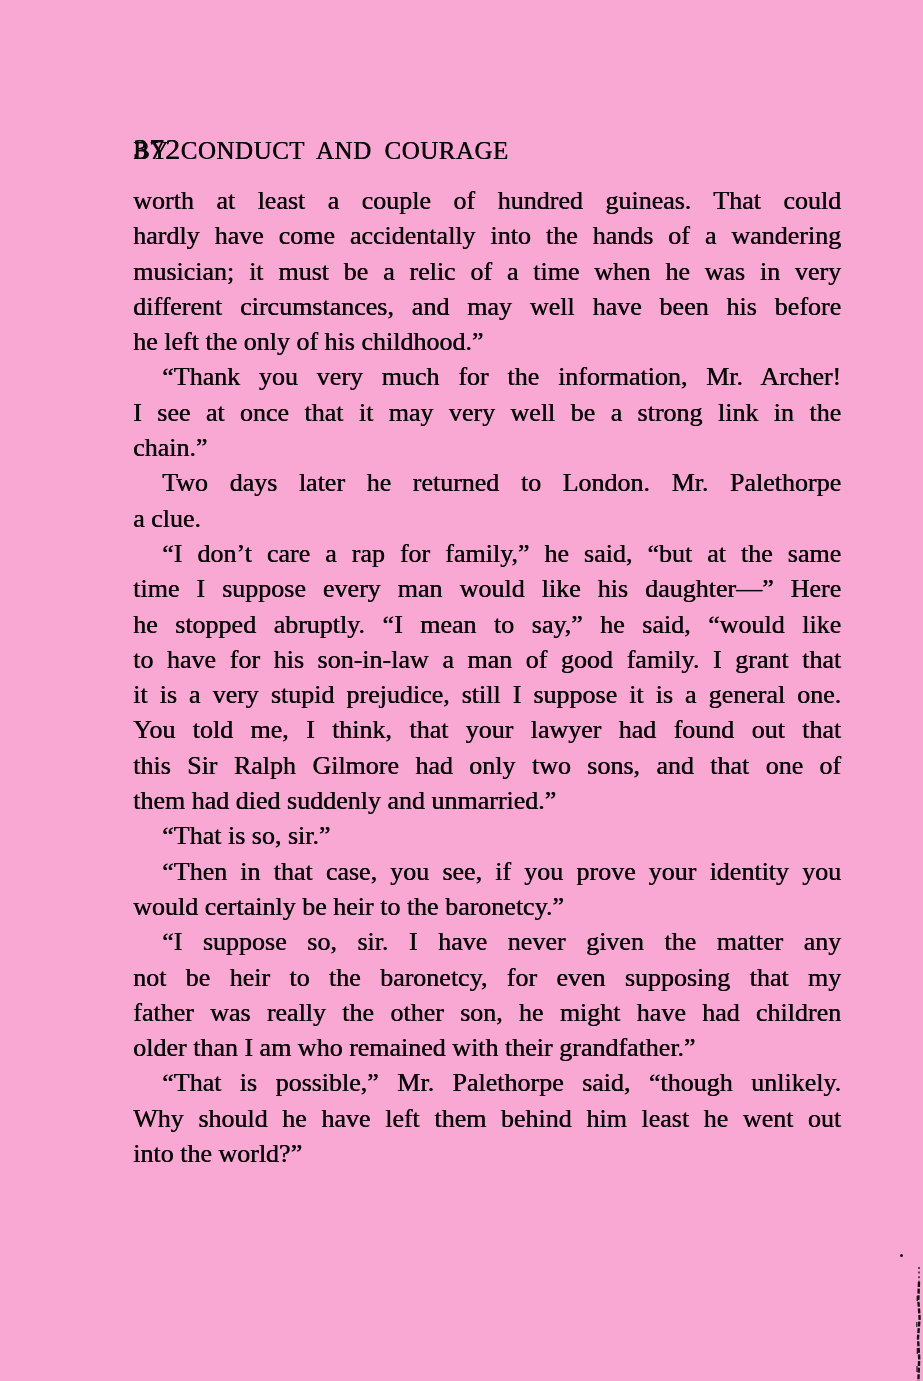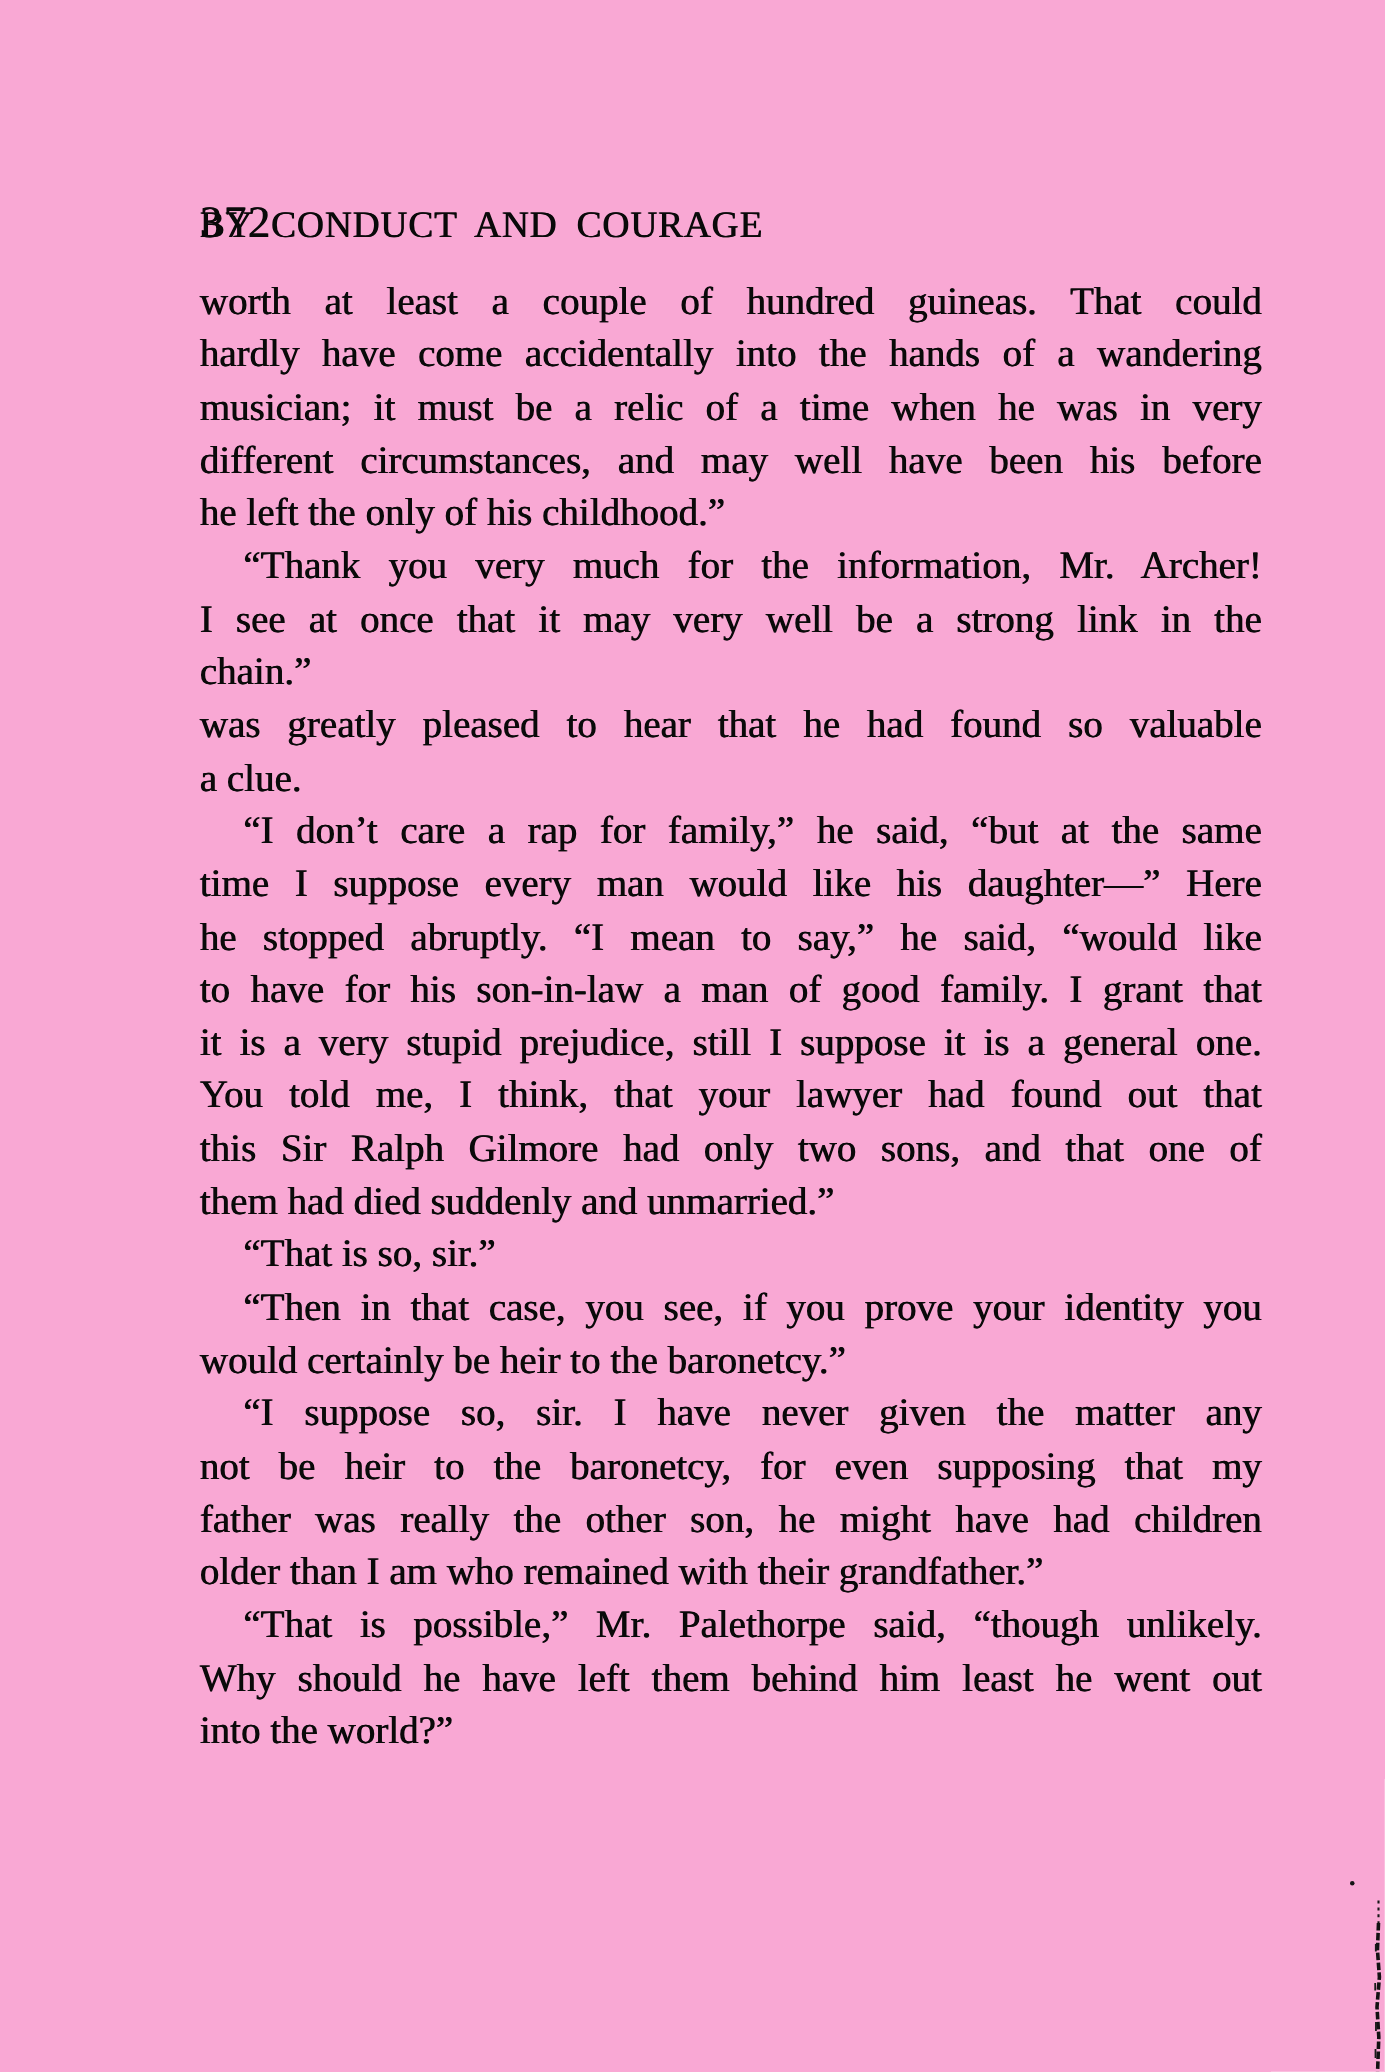--- a/index.html
+++ b/index.html
@@ -58,21 +58,21 @@
         <div class="line">musician; it must be a relic of a time when he was in very</div>
         <div class="line">different circumstances, and may well have been his before</div>
         <div class="line last">he left the only of his childhood.”</div>
       </div>
       <div class="para">
         <div class="line indent">“Thank you very much for the information, Mr. Archer!</div>
         <div class="line">I see at once that it may very well be a strong link in the</div>
         <div class="line last">chain.”</div>
       </div>
       <div class="para">
-        <div class="line">was greatly pleased to hear that he had found so valuable</div>
+        <div class="line indent">Two days later he returned to London. Mr. Palethorpe</div>
         <div class="line last">a clue.</div>
       </div>
       <div class="para">
         <div class="line indent">“I don’t care a rap for family,” he said, “but at the same</div>
         <div class="line">time I suppose every man would like his daughter—” Here</div>
         <div class="line">he stopped abruptly. “I mean to say,” he said, “would like</div>
         <div class="line">to have for his son-in-law a man of good family. I grant that</div>
         <div class="line">it is a very stupid prejudice, still I suppose it is a general one.</div>
         <div class="line">You told me, I think, that your lawyer had found out that</div>
         <div class="line">this Sir Ralph Gilmore had only two sons, and that one of</div>

